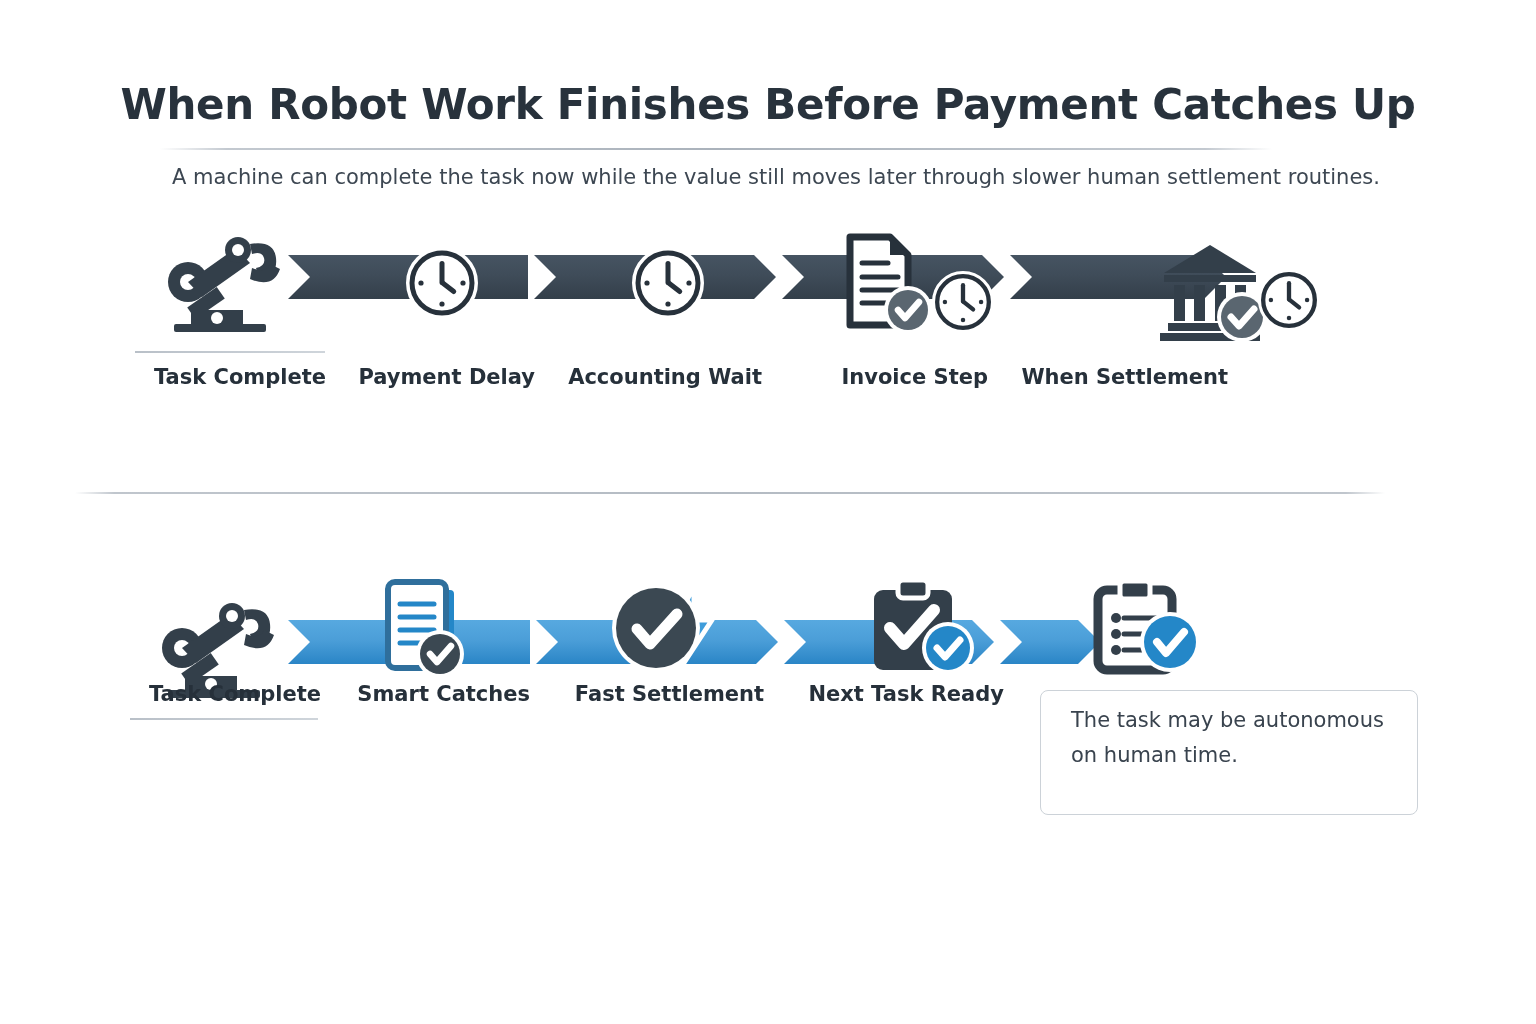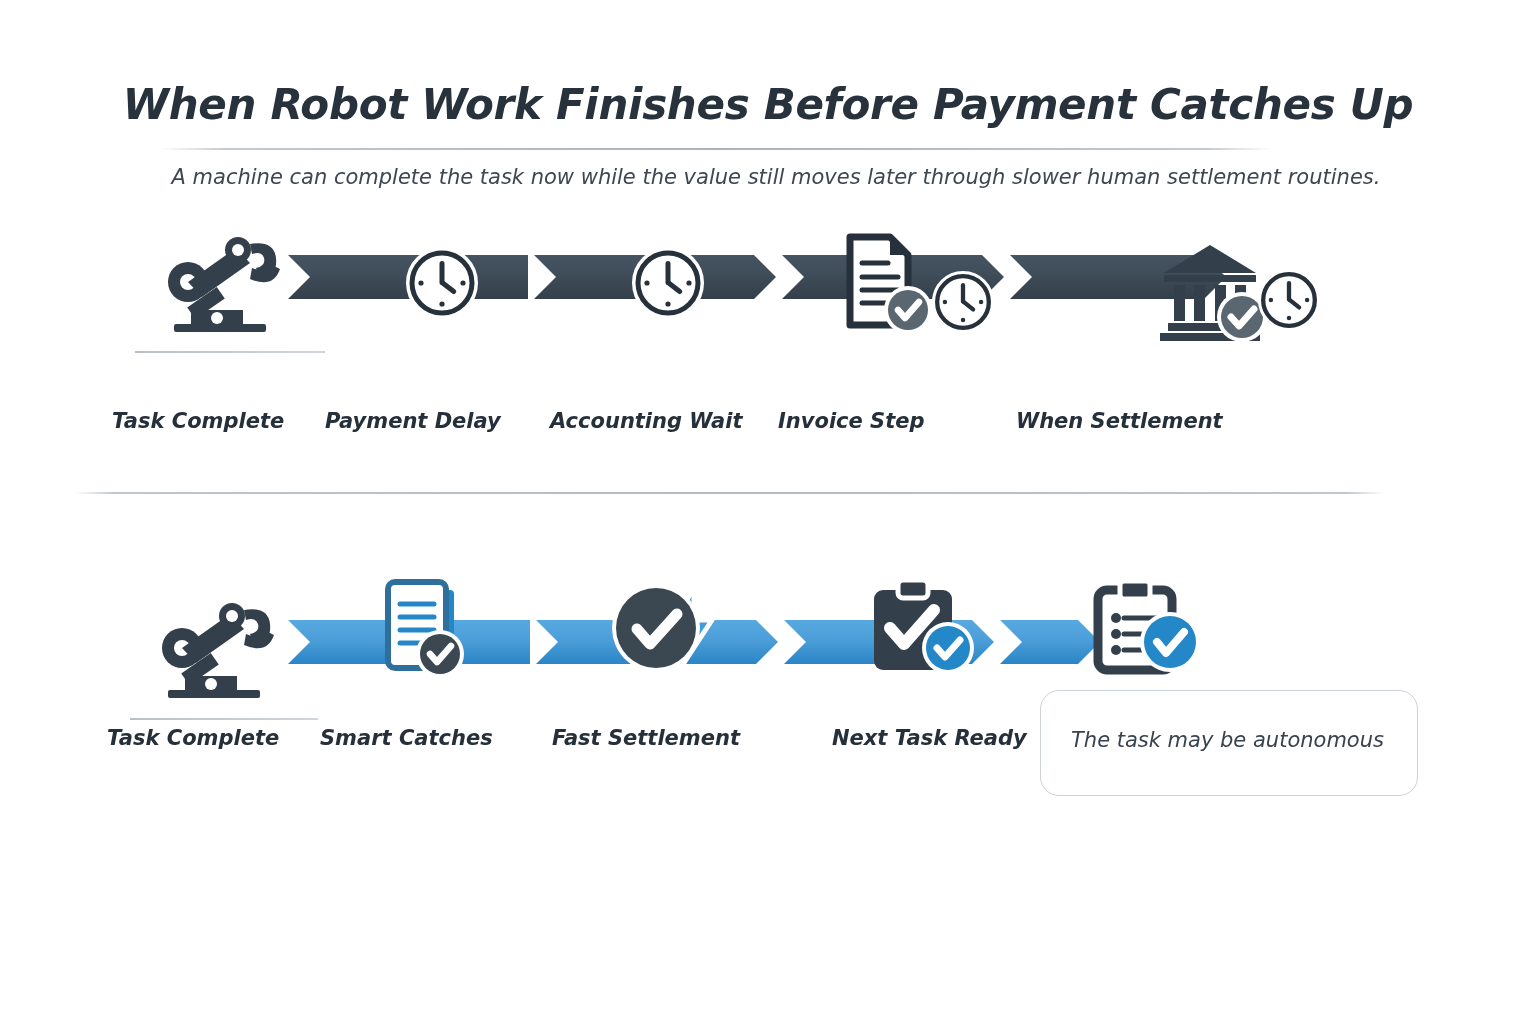--- a/index.html
+++ b/index.html
@@ -4,21 +4,21 @@
 <style>
   html,body{margin:0;padding:0;}
   body{
     width:1536px;height:1024px;
     background:#ffffff;
     font-family:"Liberation Sans", sans-serif;
     color:#2b3640;
     overflow:hidden;
     position:relative;
   }
-  .canvas{position:absolute;inset:0;font-style:italic;}
+  .canvas{position:absolute;inset:0;}
 
   
   .title{
     position:absolute;left:0;top:80px;width:1536px;
     text-align:center;
     font-size:42px;font-weight:bold;
     letter-spacing:-0.3px;
     color:#28323c;
     font-family:"DejaVu Sans", sans-serif;
   }
@@ -57,43 +57,42 @@
   }
   .seg-cap-left{
     clip-path:polygon(0 0, 22px 50%, 0 100%, 100% 100%, 100% 0);
   }
   .seg-mid{
     clip-path:polygon(0 0, 22px 50%, 0 100%, calc(100% - 22px) 100%, 100% 50%, calc(100% - 22px) 0);
   }
 
   .label{
     position:absolute;
-    text-align:left;
+    text-align:right;
     font-size:21px;font-weight:bold;
     color:#26303a;
     font-family:"DejaVu Sans", sans-serif;
     white-space:nowrap;
-    margin-top:44px;
   }
   .row1 .label{top:110px;}
   .row2 .label{top:112px;}
 
   .icon{position:absolute;}
 
   .base-rule{
     position:absolute;height:2px;
     background:linear-gradient(to right,#b9c0c8,#cfd5db);
   }
 
   
   .callout{
-    position:absolute;left:1040px;top:690px;width:378px;height:106px;
-    border:1px solid #ccd2d8;border-radius:19px;background:#fff;
+    position:absolute;left:1040px;top:690px;width:378px;height:125px;
+    border:1px solid #ccd2d8;border-radius:8px;background:#fff;
     box-sizing:border-box;
-    padding:32px 30px;
+    padding:12px 30px;
   }
   .callout-text{
     font-size:21px;line-height:35px;color:#39434e;
     font-family:"DejaVu Sans", sans-serif;
   }
   svg{display:block;overflow:visible;}
 </style>
 </head>
 <body>
 
@@ -300,22 +299,23 @@
         </g>
         <circle cx="80" cy="62" r="30" fill="#ffffff"></circle>
         <circle cx="80" cy="62" r="26" fill="#2487c8"></circle>
         <path d="M67 62 l9 11 l18 -21" fill="none" stroke="#ffffff" stroke-width="8" stroke-linecap="round" stroke-linejoin="round"></path>
       </svg>
     </div>
 
     <div class="label" style="left:107px;width:214px;">Task Complete</div>
     <div class="label" style="left:320px;width:210px;">Smart Catches</div>
     <div class="label" style="left:552px;width:212px;">Fast Settlement</div>
-    <div class="label" style="left:832px;width:212px;">Next Task Ready</div>
+    <div class="label" style="left:792px;width:212px;">Next Task Ready</div>
   </div>
 
   <div class="section-rule"></div>
 
   <div class="callout">
     <div class="callout-text">The task may be autonomous</div>
+    <div class="callout-text">on human time.</div>
   </div>
 
 </div>
 
 </body></html>

